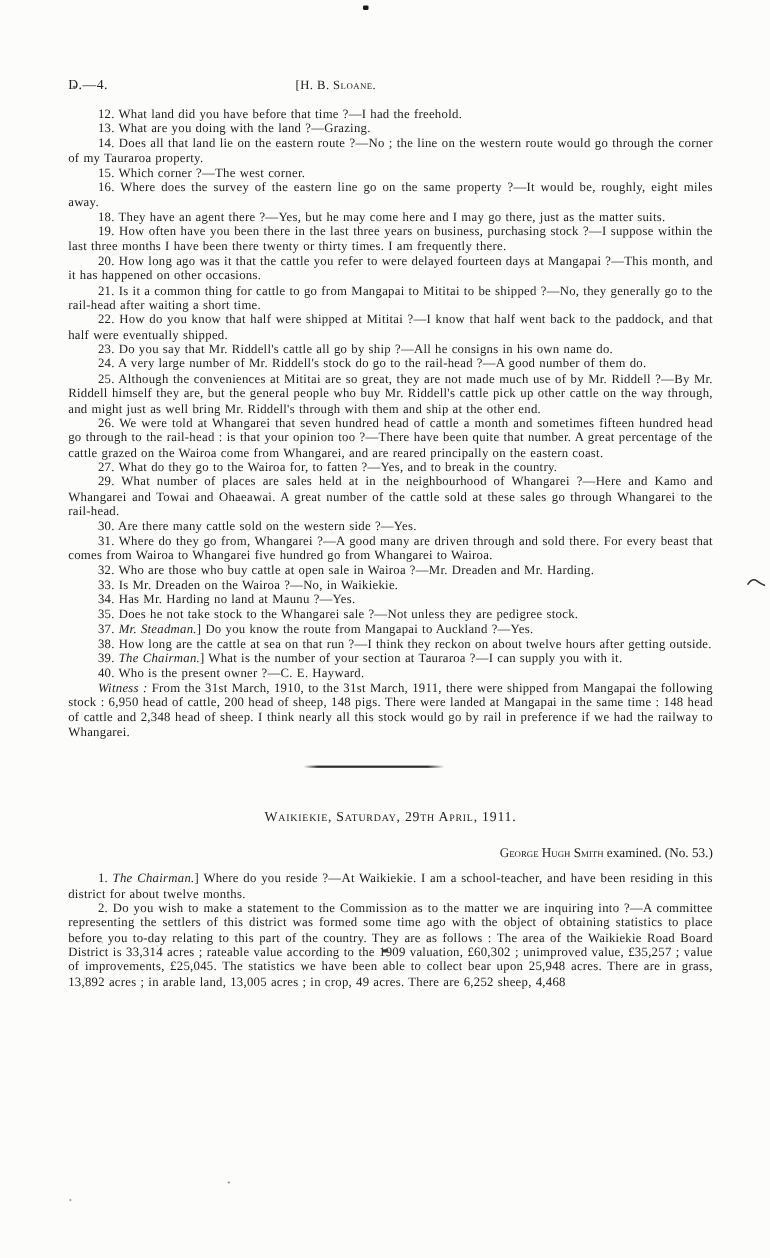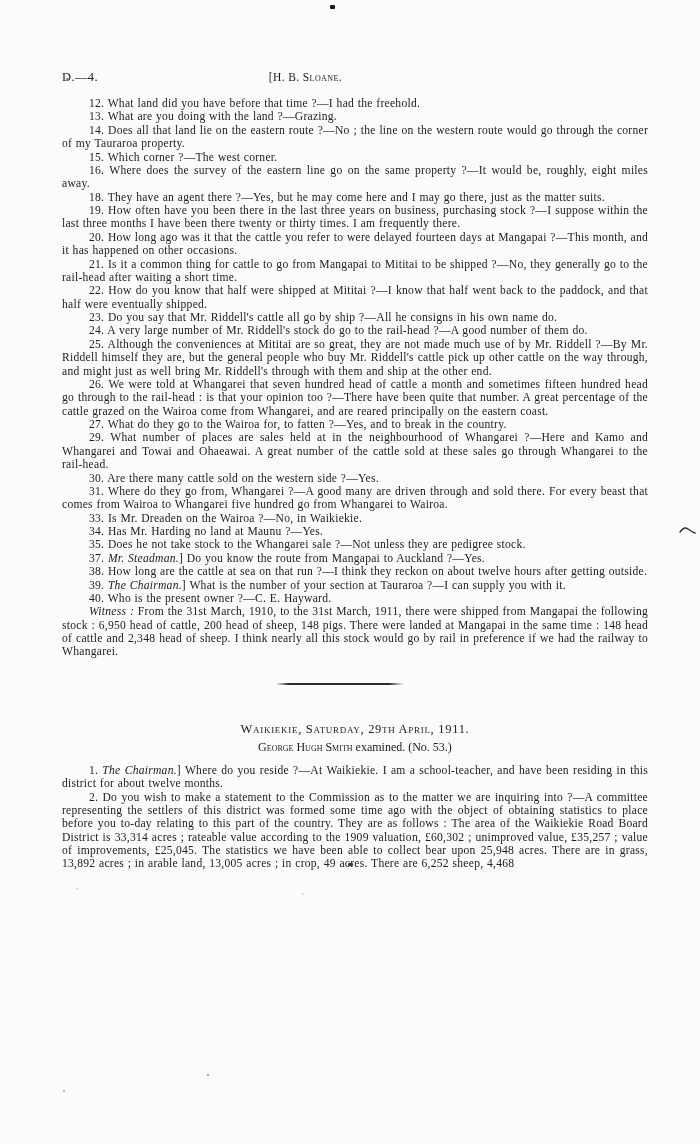--- a/index.html
+++ b/index.html
@@ -45,22 +45,22 @@
     background:linear-gradient(90deg, rgba(44,44,42,0), #2c2c2a 10%, #2c2c2a 88%, rgba(44,44,42,0));
   }
   .heading1{
     margin-top:37px;
     text-align:center;
     font-variant:small-caps;
     font-size:12.5px;
     letter-spacing:0.7px;
   }
   .heading2{
-    margin-top:3px;
-    text-align:center;
+    margin-top:18px;
+    text-align:right;
     font-size:12px;
   }
   .part2{margin-top:9px;}
   
   .artifact{position:absolute;}
   .speck-top{left:330px;top:5px;width:5px;height:4px;background:#1c1c1c;border-radius:1px;}
   .dot-header{left:66px;top:78px;width:3px;height:2px;background:#777;border-radius:50%;}
   .speck-rule{left:348px;top:863px;width:5px;height:3px;background:#3a3a38;border-radius:1px;}
   .pen-mark{left:679px;top:522px;}
   .dot1{left:207px;top:1074px;width:2px;height:2px;background:#8a8a86;border-radius:50%;}
@@ -94,20 +94,21 @@
         <p class="para"><span>21. Is it a common thing for cattle to go from Mangapai to Mititai to be shipped ?—No, they generally go to the rail-head after waiting a short time.</span></p>
         <p class="para"><span>22. How do you know that half were shipped at Mititai ?—I know that half went back to the paddock, and that half were eventually shipped.</span></p>
         <p class="para"><span>23. Do you say that Mr. Riddell's cattle all go by ship ?—All he consigns in his own name do.</span></p>
         <p class="para"><span>24. A very large number of Mr. Riddell's stock do go to the rail-head ?—A good number of them do.</span></p>
         <p class="para"><span>25. Although the conveniences at Mititai are so great, they are not made much use of by Mr. Riddell ?—By Mr. Riddell himself they are, but the general people who buy Mr. Riddell's cattle pick up other cattle on the way through, and might just as well bring Mr. Riddell's through with them and ship at the other end.</span></p>
         <p class="para"><span>26. We were told at Whangarei that seven hundred head of cattle a month and sometimes fifteen hundred head go through to the rail-head : is that your opinion too ?—There have been quite that number. A great percentage of the cattle grazed on the Wairoa come from Whangarei, and are reared principally on the eastern coast.</span></p>
         <p class="para"><span>27. What do they go to the Wairoa for, to fatten ?—Yes, and to break in the country.</span></p>
         <p class="para"><span>29. What number of places are sales held at in the neighbourhood of Whangarei ?—Here and Kamo and Whangarei and Towai and Ohaeawai. A great number of the cattle sold at these sales go through Whangarei to the rail-head.</span></p>
         <p class="para"><span>30. Are there many cattle sold on the western side ?—Yes.</span></p>
         <p class="para"><span>31. Where do they go from, Whangarei ?—A good many are driven through and sold there. For every beast that comes from Wairoa to Whangarei five hundred go from Whangarei to Wairoa.</span></p>
+        <p class="para"><span>32. Who are those who buy cattle at open sale in Wairoa ?—Mr. Dreaden and Mr. Harding.</span></p>
         <p class="para"><span>33. Is Mr. Dreaden on the Wairoa ?—No, in Waikiekie.</span></p>
         <p class="para"><span>34. Has Mr. Harding no land at Maunu ?—Yes.</span></p>
         <p class="para"><span>35. Does he not take stock to the Whangarei sale ?—Not unless they are pedigree stock.</span></p>
         <p class="para"><span>37. </span><span class="it">Mr. Steadman.</span><span>] Do you know the route from Mangapai to Auckland ?—Yes.</span></p>
         <p class="para"><span>38. How long are the cattle at sea on that run ?—I think they reckon on about twelve hours after getting outside.</span></p>
         <p class="para"><span>39. </span><span class="it">The Chairman.</span><span>] What is the number of your section at Tauraroa ?—I can supply you with it.</span></p>
         <p class="para"><span>40. Who is the present owner ?—C. E. Hayward.</span></p>
         <p class="para"><span class="it">Witness :</span><span> From the 31st March, 1910, to the 31st March, 1911, there were shipped from Mangapai the following stock : 6,950 head of cattle, 200 head of sheep, 148 pigs. There were landed at Mangapai in the same time : 148 head of cattle and 2,348 head of sheep. I think nearly all this stock would go by rail in preference if we had the railway to Whangarei.</span></p>
       </div>
 

